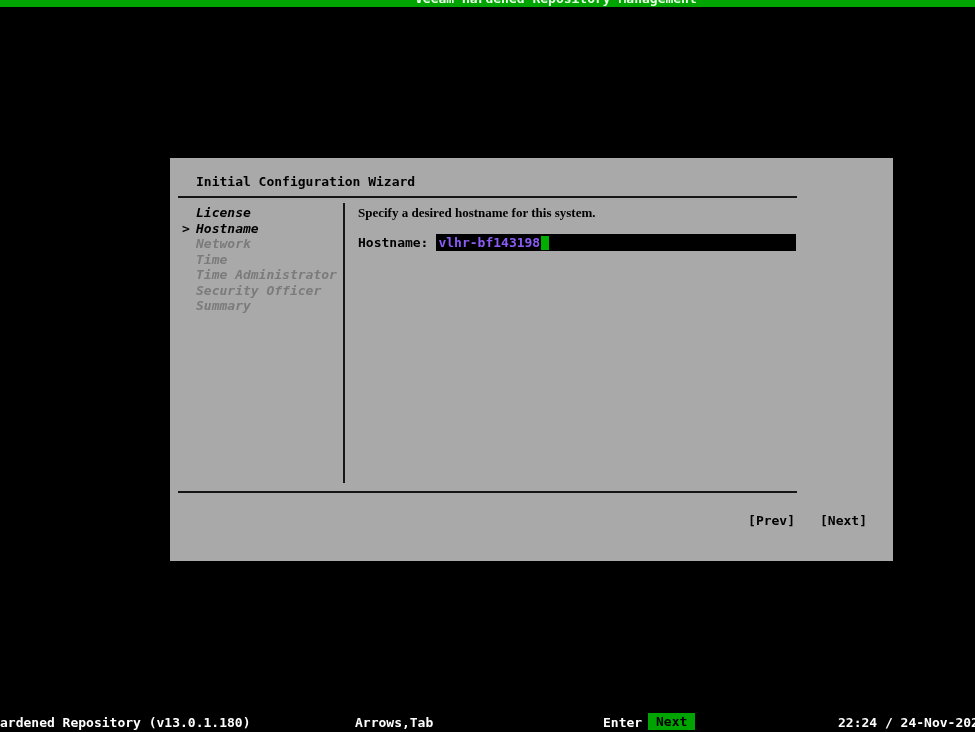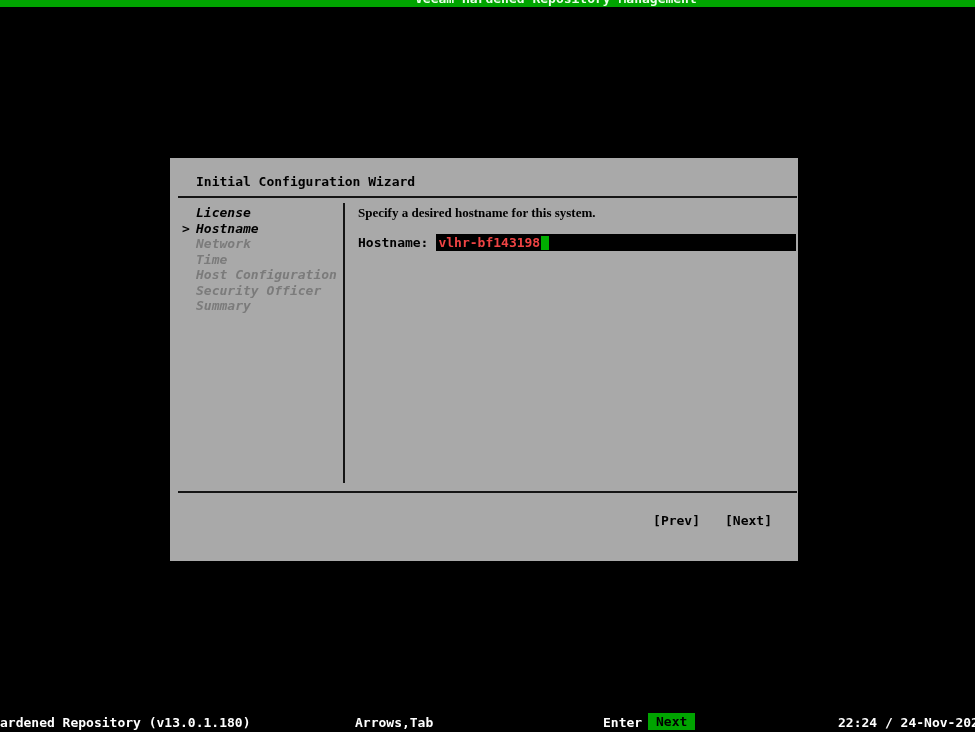--- a/index.html
+++ b/index.html
@@ -19,21 +19,21 @@
     position:absolute; left:0; top:0; width:975px; height:7px;
     background:#00a400; overflow:hidden;
   }
   .topbar .clipped-title {
     position:absolute; left:415px; top:-9px;
     color:#e8ffe8; white-space:nowrap;
   }
 
   
   .dialog {
-    position:absolute; left:170px; top:158px; width:628px; height:403px;
+    position:absolute; left:170px; top:158px; width:723px; height:403px;
     background:#a9a9a9;
   }
   .dialog-title {
     position:absolute; left:26px; top:16px; white-space:nowrap;
   }
   .hr {
     position:absolute; left:8px; width:619px; height:2px; background:#151515;
   }
   .hr.top    { top:38px; }
   .hr.bottom { top:333px; }
@@ -57,21 +57,21 @@
 
   
   .content { position:absolute; left:188px; top:47px; width:430px; }
   .instruction { white-space:nowrap;font-family:Liberation Serif, serif; }
   .hostname-row {
     position:absolute; left:0; top:29px;
     display:flex; align-items:center; white-space:nowrap;
   }
   .hostname-input {
     margin-left:8px; width:360px; height:17px;
-    background:#000; color:#ef4444;
+    background:#000; color:#8b5cf6;
     display:flex; align-items:center;
     padding-left:2px; overflow:hidden;
   }
   .cursor {
     display:inline-block; width:8px; height:14px;
     background:#00ad00; margin-left:1px;
   }
 
   
   .buttons {
@@ -122,21 +122,21 @@
     <div class="step disabled">
       <span class="marker"></span>
       <span>Network</span>
     </div>
     <div class="step disabled">
       <span class="marker"></span>
       <span>Time</span>
     </div>
     <div class="step disabled">
       <span class="marker"></span>
-      <span>Host Configuration</span>
+      <span>Time Administrator</span>
     </div>
     <div class="step disabled">
       <span class="marker"></span>
       <span>Security Officer</span>
     </div>
     <div class="step disabled">
       <span class="marker"></span>
       <span>Summary</span>
     </div>
   </div>

